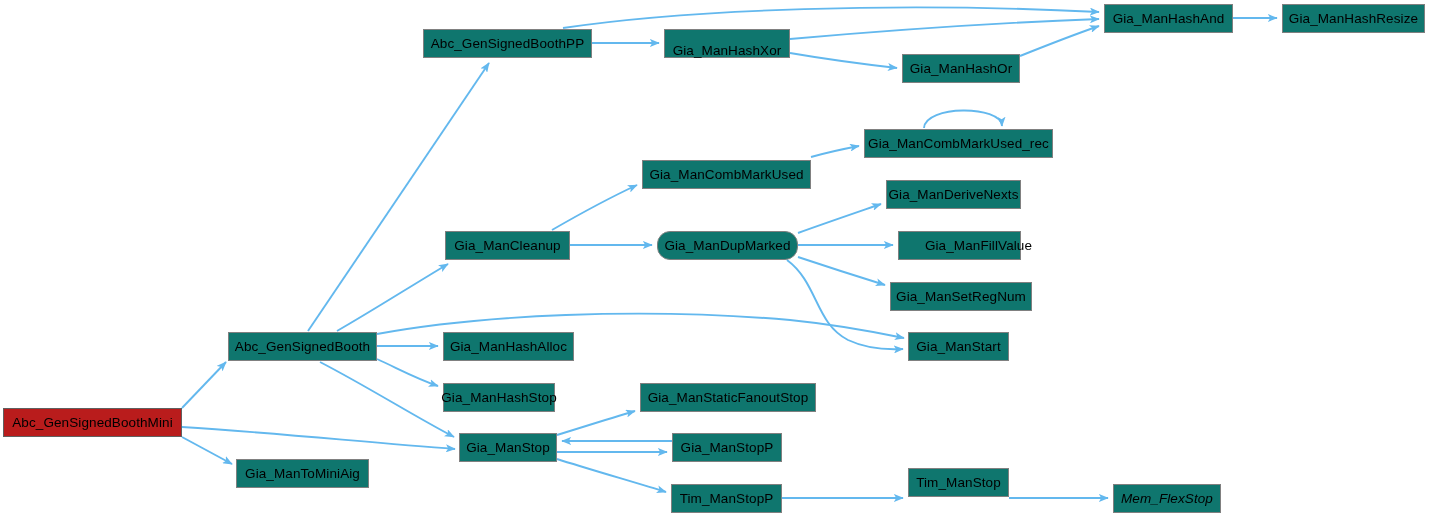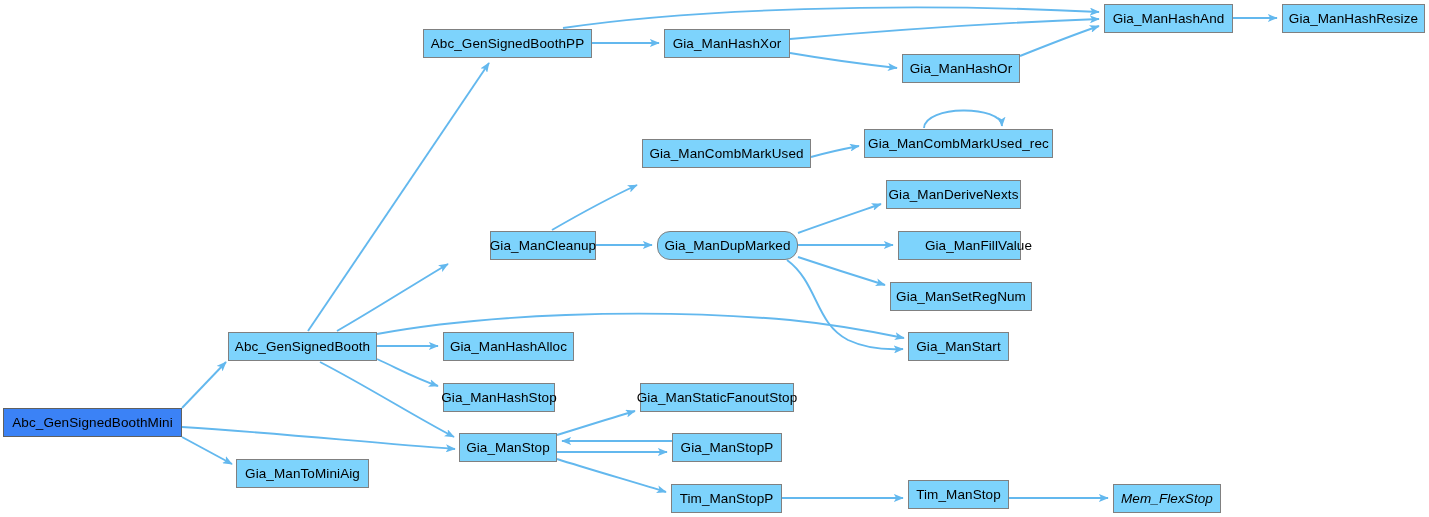--- a/index.html
+++ b/index.html
@@ -18,33 +18,33 @@
   svg.edges {
     position: absolute;
     left: 0; top: 0;
     width: 1429px;
     height: 517px;
   }
   .node {
     position: absolute;
     box-sizing: border-box;
     border: 1px solid #808080;
-    background: #7dd3fc;
+    background: #0f766e;
     color: #000000;
     font-size: 13.5px;
     line-height: 1;
     display: flex;
     align-items: center;
     justify-content: center;
     white-space: nowrap;
     letter-spacing: 0.1px;
     z-index: 2;
   }
   .node.current {
-    background: #3b82f6;
+    background: #b91c1c;
     border-color: #606060;
   }
   .node span { display: block; }
 </style>
 </head>
 <body>
 
 <div id="canvas">
 
   <svg class="edges" viewBox="0 0 1429 517">
@@ -121,42 +121,42 @@
       </div>
       <div class="node" style="left: 228px; top: 332px; width: 149px; height: 29px;">
         <span>Abc_GenSignedBooth</span>
       </div>
       <div class="node" style="left: 236px; top: 459px; width: 133px; height: 29px;">
         <span>Gia_ManToMiniAig</span>
       </div>
       <div class="node" style="left: 423px; top: 29px; width: 169px; height: 29px;">
         <span>Abc_GenSignedBoothPP</span>
       </div>
-      <div class="node" style="left: 445px; top: 231px; width: 106px; height: 29px; margin-left: 45px;">
+      <div class="node" style="left: 445px; top: 231px; width: 125px; height: 29px;">
         <span>Gia_ManCleanup</span>
       </div>
       <div class="node" style="left: 443px; top: 332px; width: 131px; height: 29px;">
         <span>Gia_ManHashAlloc</span>
       </div>
       <div class="node" style="left: 443px; top: 383px; width: 112px; height: 29px;">
         <span>Gia_ManHashStop</span>
       </div>
       <div class="node" style="left: 459px; top: 433px; width: 98px; height: 29px;">
         <span>Gia_ManStop</span>
       </div>
-      <div class="node" style="left: 664px; top: 29px; width: 126px; height: 29px;">
+      <div class="node" style="left: 664px; top: 29px; width: 126px; height: 29px; align-items: flex-end;">
         <span>Gia_ManHashXor</span>
       </div>
-      <div class="node" style="left: 642px; top: 139px; width: 169px; height: 29px;">
+      <div class="node" style="left: 642px; top: 160px; width: 169px; height: 29px;">
         <span>Gia_ManCombMarkUsed</span>
       </div>
       <div class="node" style="left: 657px; top: 231px; width: 141px; height: 29px; border-radius: 13px;">
         <span>Gia_ManDupMarked</span>
       </div>
-      <div class="node" style="left: 640px; top: 383px; width: 154px; height: 29px;">
+      <div class="node" style="left: 640px; top: 383px; width: 176px; height: 29px;">
         <span>Gia_ManStaticFanoutStop</span>
       </div>
       <div class="node" style="left: 672px; top: 433px; width: 110px; height: 29px; align-items: center;">
         <span>Gia_ManStopP</span>
       </div>
       <div class="node" style="left: 671px; top: 484px; width: 111px; height: 29px;">
         <span>Tim_ManStopP</span>
       </div>
       <div class="node" style="left: 902px; top: 54px; width: 118px; height: 29px;">
         <span>Gia_ManHashOr</span>
@@ -169,21 +169,21 @@
       </div>
       <div class="node" style="left: 898px; top: 231px; width: 123px; height: 29px; padding-left: 38px;">
         <span>Gia_ManFillValue</span>
       </div>
       <div class="node" style="left: 890px; top: 282px; width: 142px; height: 29px;">
         <span>Gia_ManSetRegNum</span>
       </div>
       <div class="node" style="left: 908px; top: 332px; width: 101px; height: 29px;">
         <span>Gia_ManStart</span>
       </div>
-      <div class="node" style="left: 908px; top: 480px; width: 101px; height: 29px;">
+      <div class="node" style="left: 908px; top: 468px; width: 101px; height: 29px;">
         <span>Tim_ManStop</span>
       </div>
       <div class="node" style="left: 1104px; top: 4px; width: 129px; height: 29px;">
         <span>Gia_ManHashAnd</span>
       </div>
       <div class="node" style="left: 1113px; top: 484px; width: 108px; height: 29px; font-style: italic;">
         <span>Mem_FlexStop</span>
       </div>
       <div class="node" style="left: 1282px; top: 4px; width: 143px; height: 29px;">
         <span>Gia_ManHashResize</span>

